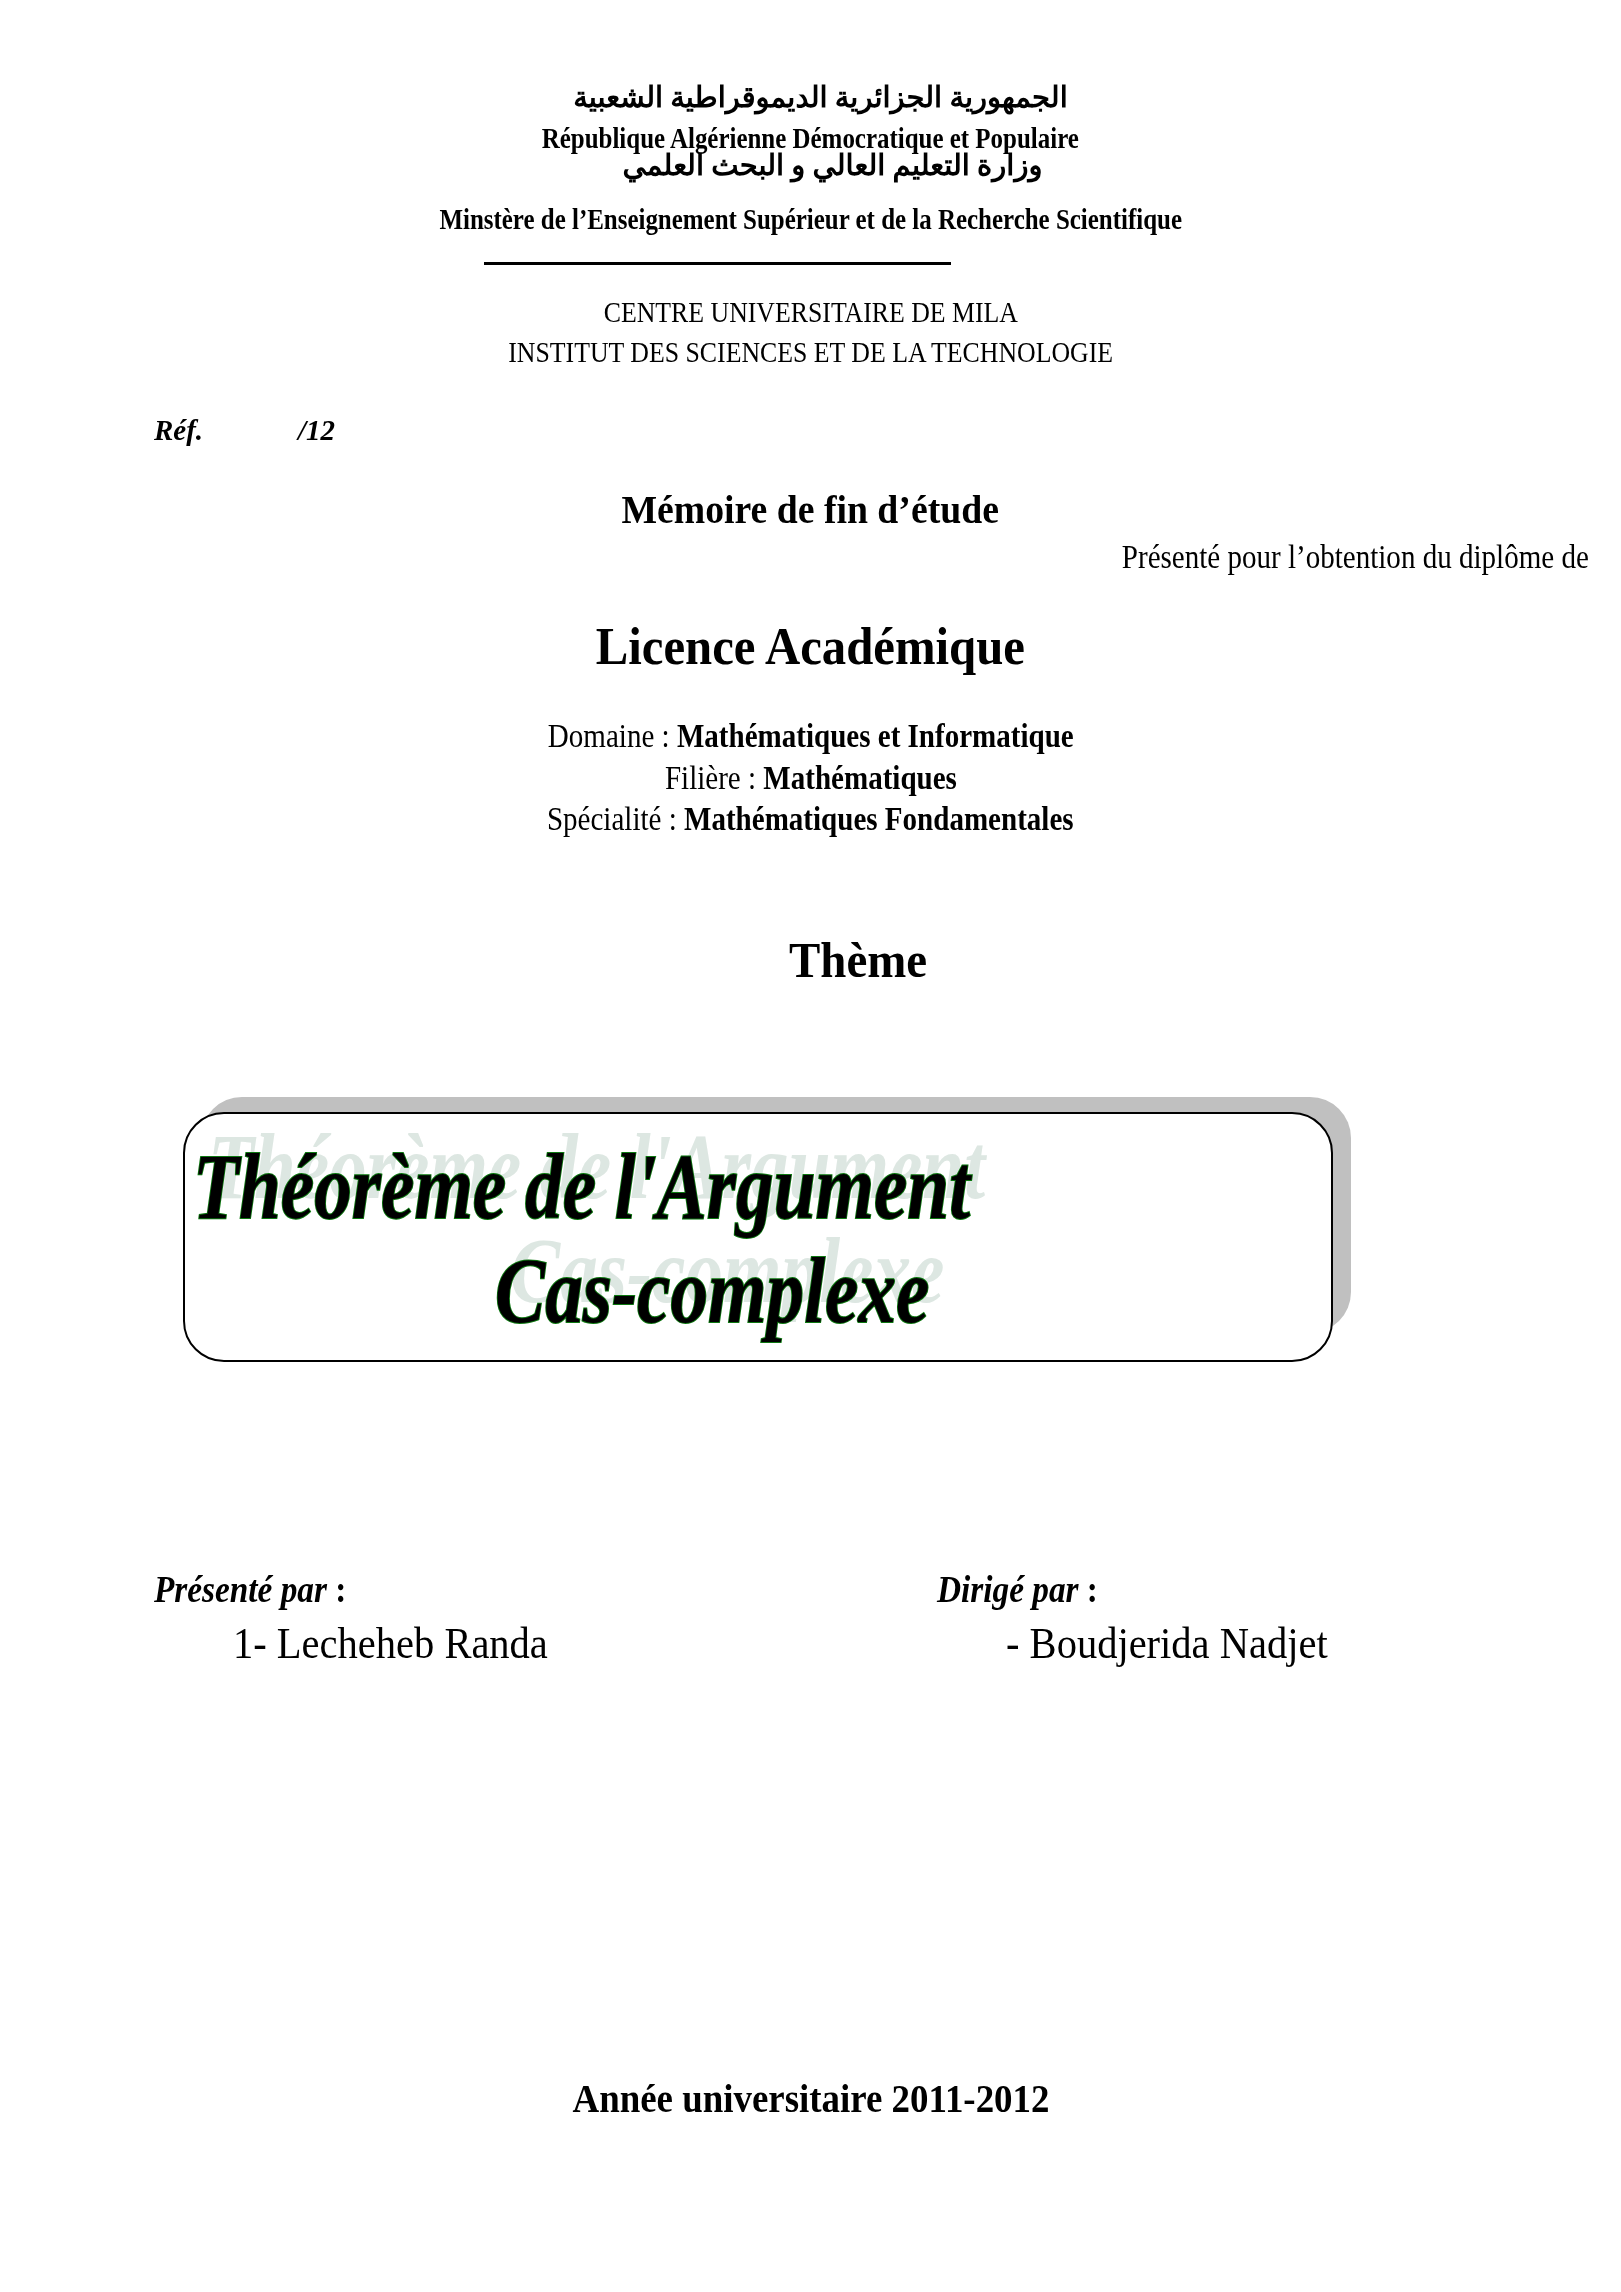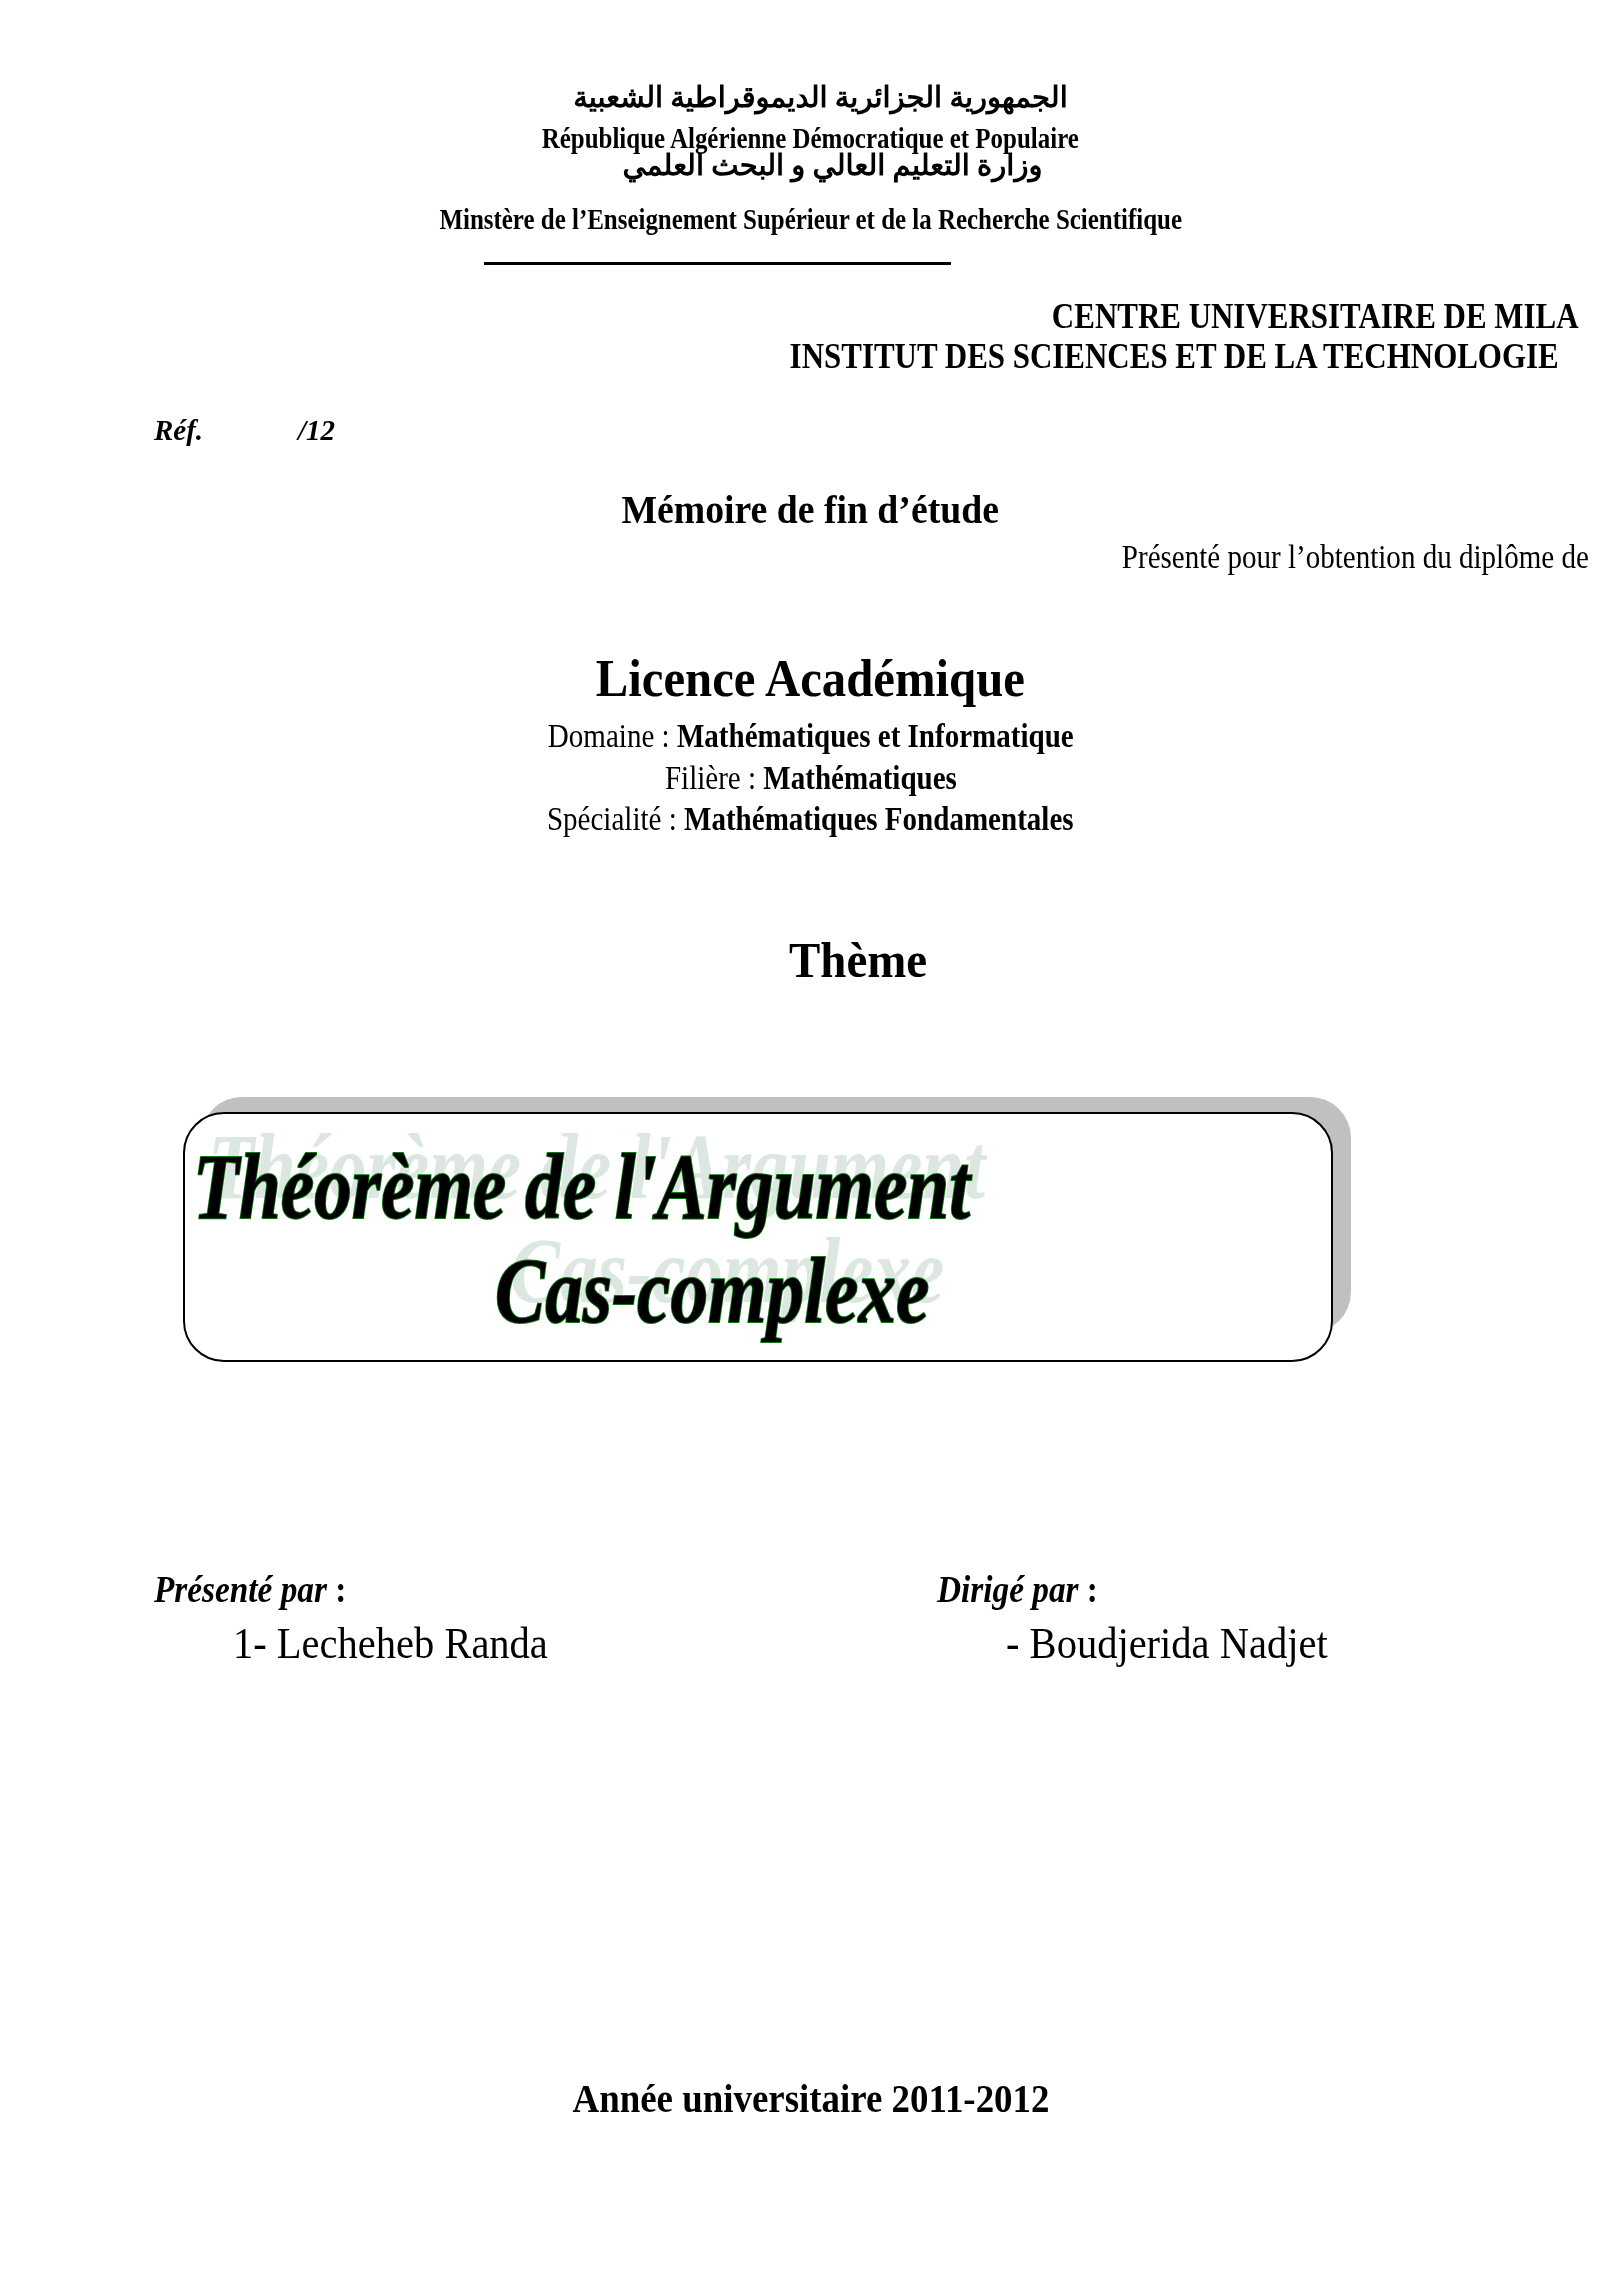--- a/index.html
+++ b/index.html
@@ -8,21 +8,21 @@
       font-family: "Liberation Serif", "DejaVu Serif", serif; color: #000;
     }
     .abs { position: absolute; }
     .center { left: 0; width: 1621px; text-align: center; white-space: nowrap; }
     .cond { display: inline-block; transform-origin: center center; }
 
     
     .ar { font-size: 29px; font-weight: bold; direction: rtl; unicode-bidi: plaintext; margin-left: 10px; }
     .hdr { font-size: 29px; font-weight: bold; }
     .rule { left: 484px; width: 467px; top: 262px; height: 2.9px; background: #000; }
-    .inst { font-size: 36px; font-weight: bold; text-align: right; }
+    .inst { font-size: 30px; font-weight: normal; }
 
     .ref { top: 414px; font-size: 29px; font-weight: bold; font-style: italic; }
 
     .memoire { font-size: 41px; font-weight: bold; }
     .presente { font-size: 33px; text-align: right; }
     .licence { font-size: 53px; font-weight: bold; }
     .field { font-size: 33px; }
     .field b { font-weight: bold; }
 
     .theme { font-size: 51px; font-weight: bold; text-decoration: underline; text-decoration-thickness: 4.9px; text-underline-offset: 7.8px; margin-left: 48px; }
@@ -63,21 +63,21 @@
 <div class="abs rule"></div>
 
 <div class="abs center inst" style="top:295px;"><span class="cond" style="transform:scaleX(0.86);">CENTRE UNIVERSITAIRE DE MILA</span></div>
 <div class="abs center inst" style="top:335px;"><span class="cond" style="transform:scaleX(0.86);">INSTITUT DES SCIENCES ET DE LA TECHNOLOGIE</span></div>
 
 <div class="abs ref" style="left:154px;">Réf.</div>
 <div class="abs ref" style="left:298px;">/12</div>
 
 <div class="abs center memoire" style="top:485px;"><span class="cond" style="transform:scaleX(0.92);">Mémoire de fin d’étude</span></div>
 <div class="abs center presente" style="top:539px;"><span class="cond" style="transform:scaleX(0.88);">Présenté pour l’obtention du diplôme de</span></div>
-<div class="abs center licence" style="top:616px;margin-top:32px;"><span class="cond" style="transform:scaleX(0.92);">Licence  Académique</span></div>
+<div class="abs center licence" style="top:616px;"><span class="cond" style="transform:scaleX(0.92);">Licence  Académique</span></div>
 
 <div class="abs center field" style="top:718px;">
   <span class="cond" style="transform:scaleX(0.88);">
     <span>Domaine : </span><b>Mathématiques et Informatique</b>
   </span>
 </div>
 <div class="abs center field" style="top:760px;">
   <span class="cond" style="transform:scaleX(0.88);">
     <span>Filière : </span><b>Mathématiques</b>
   </span>

